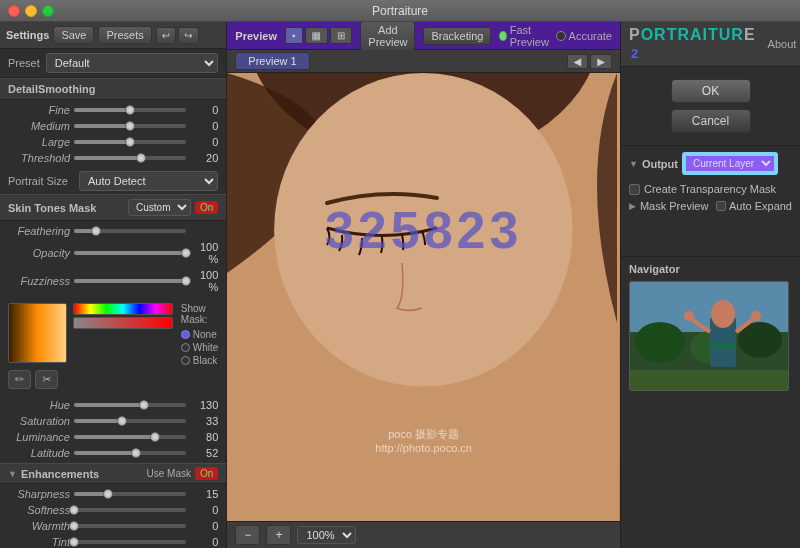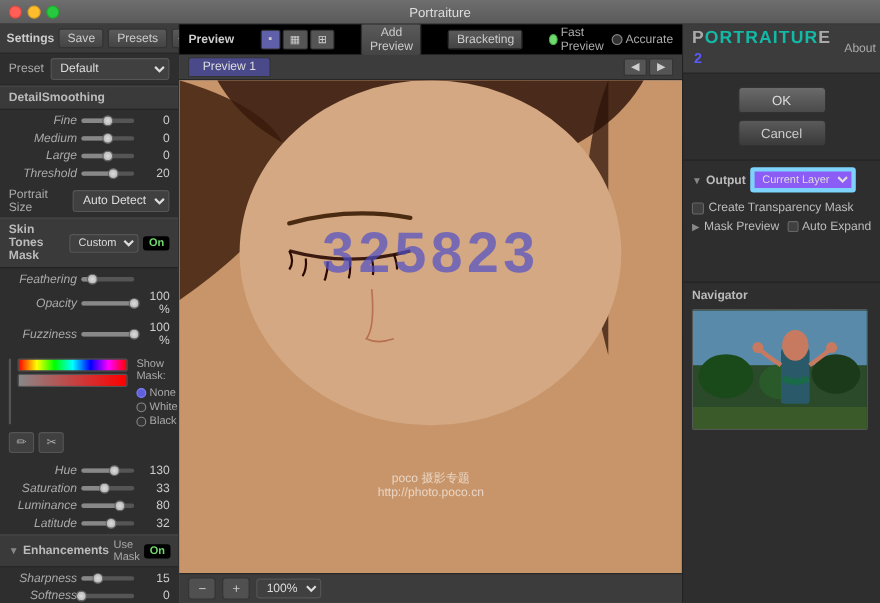--- a/index.html
+++ b/index.html
@@ -205,26 +205,26 @@
     .skin-header-title { color: #bbb; font-weight: 700; font-size: 11px; flex: 1; }
     .custom-select-small {
       background: #404040;
       border: 1px solid #555;
       color: #ddd;
       padding: 1px 3px;
       border-radius: 3px;
       font-size: 10px;
     }
     .on-badge {
-      background: #000000;
+      background: #b91c1c;
       color: #6eda6e;
       padding: 1px 5px;
       border-radius: 3px;
       font-size: 10px;
-      font-weight: 700;
+      font-weight: 400;
     }
 
     
     .color-picker-area {
       padding: 6px 8px;
     }
     .color-gradient-box {
       width: 90px;
       height: 60px;
       background: linear-gradient(to right, #3a2000, #ff8c00, #ffd080);
@@ -316,23 +316,23 @@
     .center-panel {
       flex: 1;
       display: flex;
       flex-direction: column;
       background: #444;
     }
     .preview-toolbar {
       display: flex;
       align-items: center;
       padding: 4px 8px;
-      background: #000000;
+      background: #4c1d95;
       border-bottom: 1px solid #222;
-      gap: 24px;
+      gap: 8px;
       height: 28px;
     }
     .preview-label {
       color: #ccc;
       font-size: 11px;
       font-weight: 600;
     }
     .preview-view-btns {
       display: flex;
       gap: 2px;
@@ -792,21 +792,21 @@
           <div class="slider-thumb" style="left:72%"></div>
         </div>
         <span class="slider-value">80</span>
       </div>
       <div class="slider-row">
         <span class="slider-label">Latitude</span>
         <div class="slider-track">
           <div class="slider-fill" style="width:55%"></div>
           <div class="slider-thumb" style="left:55%"></div>
         </div>
-        <span class="slider-value">32</span>
+        <span class="slider-value">52</span>
       </div>
     </div>
 
     <div class="enhance-header">
       <span class="triangle">▼</span>
       <span class="enhance-title">Enhancements</span>
       <span class="use-mask-label">Use Mask</span>
       <span class="on-badge">On</span>
     </div>
 

